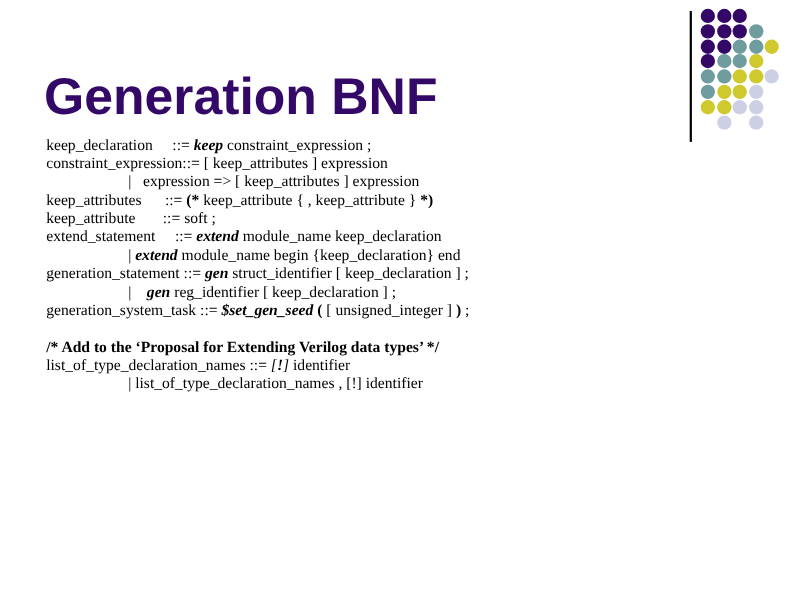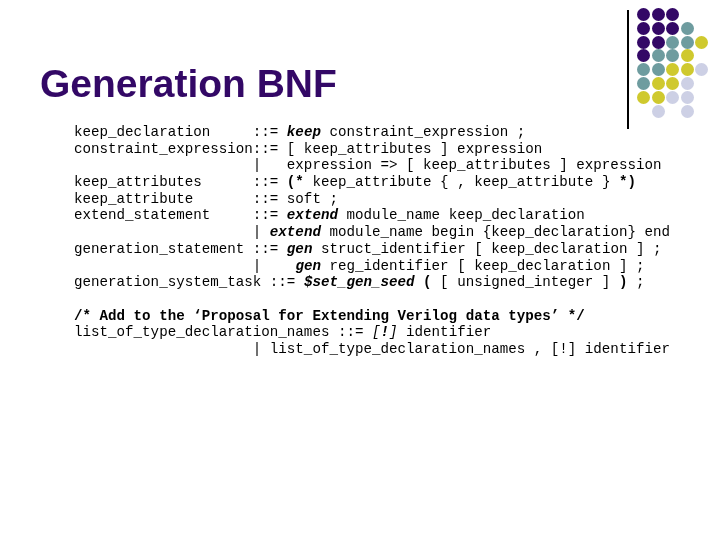--- a/index.html
+++ b/index.html
@@ -13,35 +13,34 @@
     height: 540px;
     background: #ffffff;
     overflow: hidden;
     font-family: "Liberation Sans", sans-serif;
   }
   .slide-title {
     position: absolute;
     left: 40px;
     top: 64px;
     font-family: "Liberation Sans", sans-serif;
-    font-size: 39px;
+    font-size: 47px;
     font-weight: bold;
     line-height: 1.0;
     letter-spacing: 0px;
     white-space: nowrap;
   }
   .code-block {
     position: absolute;
     left: 42px;
     top: 124px;
-    font-family: Liberation Mono, monospace;
+    font-family: Liberation Serif, serif;
     font-size: 14.2px;
     line-height: 16.7px;
     white-space: pre;
-    margin-left: 32px;
   }
   .code-line {
     height: 16.7px;
     white-space: pre;
   }
   .seg-b  { font-weight: bold; }
   .seg-i  { font-style: italic; }
   .seg-bi { font-weight: bold; font-style: italic; }
   .divider-line {
     position: absolute;

